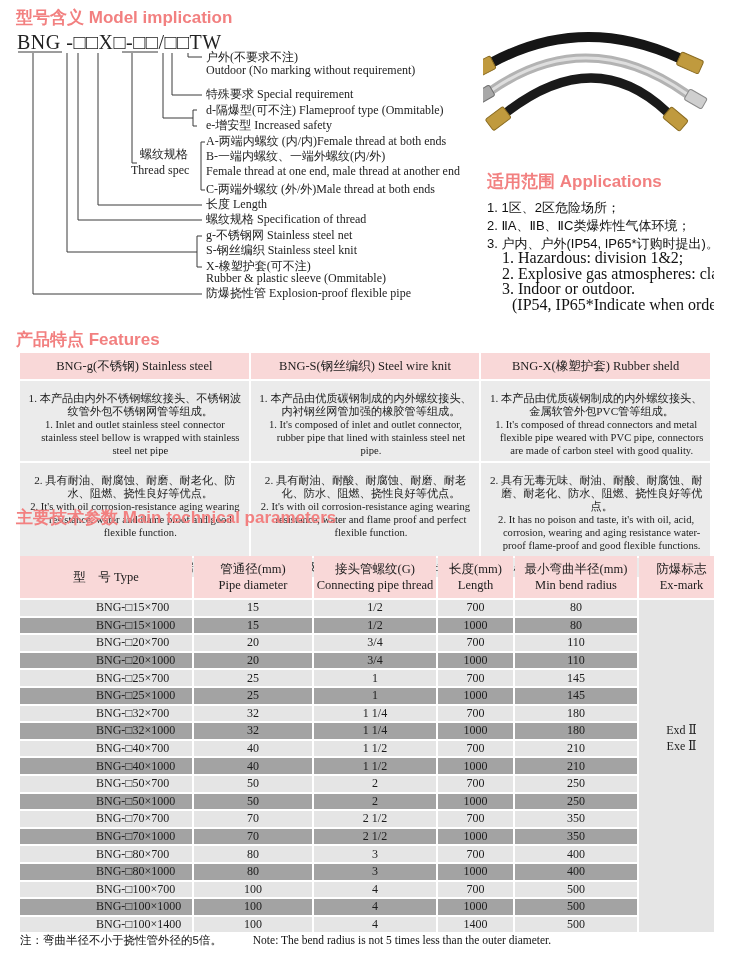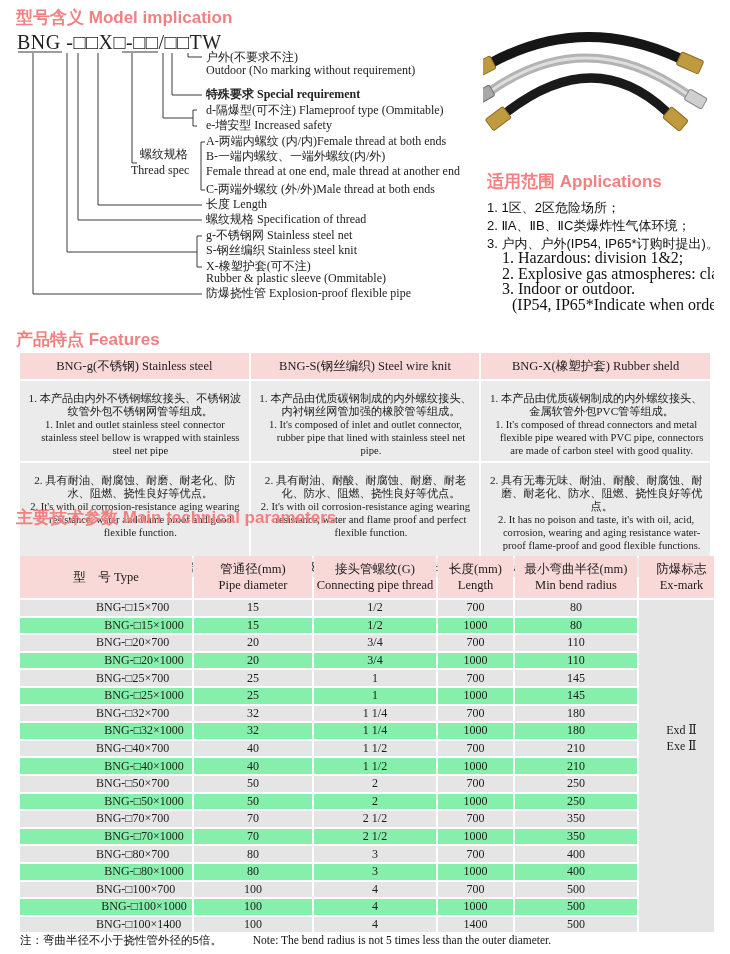--- a/index.html
+++ b/index.html
@@ -23,21 +23,21 @@
   .features-table{position:absolute;left:18px;top:351px;width:694px;border-collapse:separate;border-spacing:2px;table-layout:fixed;text-align:center;}
   .features-table th{background:#f9d8d8;font-weight:normal;font-size:12.5px;height:24px;padding:1px 2px;}
   .features-table td{background:#ebebeb;vertical-align:top;font-size:10.6px;line-height:13px;padding:11px 5px 4px 6px;}
   .features-table td .cn{font-size:11.2px;}
   .features-table td .pt{text-indent:-11px;padding-left:11px;}
   .features-table .foot-cell{font-size:11.2px;padding:3px 6px;}
   
   .param-table{position:absolute;left:18px;top:554px;width:694px;border-collapse:separate;border-spacing:2px;table-layout:fixed;}
   .param-table th{background:#f9d8d8;font-weight:normal;font-size:12.5px;line-height:16px;height:42px;padding:0;}
   .param-table td{background:#e5e5e5;text-align:center;font-size:12px;height:15.6px;line-height:15px;padding:0;}
-  .param-table tr.alt td{background:#86efac;text-align:center;}
+  .param-table tr.alt td{background:#a3a3a3;}
   .param-table td.type-cell{text-align:left;padding-left:76px;}
   .param-table td.exmark-cell{background:#e5e5e5 !important;vertical-align:middle;font-size:12px;line-height:16px;}
   .param-table td.exmark-cell div{position:relative;top:-28px;}
   .note-line{position:absolute;left:20px;top:933px;font-size:11.5px;white-space:nowrap;color:#111;}
   .note-line .cn{font-family:"Liberation Sans","DejaVu Sans",sans-serif;font-size:11.5px;}
   .note-line .en{margin-left:28px;}
 </style>
 </head>
 <body>
 
@@ -66,21 +66,21 @@
       <path d="M193,110 V126"></path>
         <path d="M193,110 H197"></path>
         <path d="M193,126 H197"></path>
       <path d="M172,53 V95 H202"></path>
       <path d="M188,53 V57 H202"></path>
     </g>
   </svg>
 
   <div class="tree-label" style="top:51px;">户外(不要求不注)</div>
   <div class="tree-label" style="top:64px;">Outdoor (No marking without  requirement)</div>
-  <div class="tree-label" style="top:88px;font-weight:bold;">特殊要求 Special requirement</div>
+  <div class="tree-label" style="top:88px;">特殊要求 Special requirement</div>
   <div class="tree-label" style="top:104px;">d-隔爆型(可不注) Flameproof  type (Ommitable)</div>
   <div class="tree-label" style="top:119px;">e-增安型  Increased  safety</div>
   <div class="tree-label" style="top:135px;">A-两端内螺纹 (内/内)Female thread at both ends</div>
   <div class="tree-label" style="top:150px;">B-一端内螺纹、一端外螺纹(内/外)</div>
   <div class="tree-label" style="top:183px;">C-两端外螺纹 (外/外)Male thread at both ends</div>
   <div class="tree-label" style="top:165px;">Female thread at one end, male thread at another end</div>
   <div class="tree-label" style="top:198px;">长度 Length</div>
   <div class="tree-label" style="top:213px;">螺纹规格  Specification  of  thread</div>
   <div class="tree-label" style="top:229px;">g-不锈钢网 Stainless steel net</div>
   <div class="tree-label" style="top:244px;">S-钢丝编织 Stainless steel knit</div>

